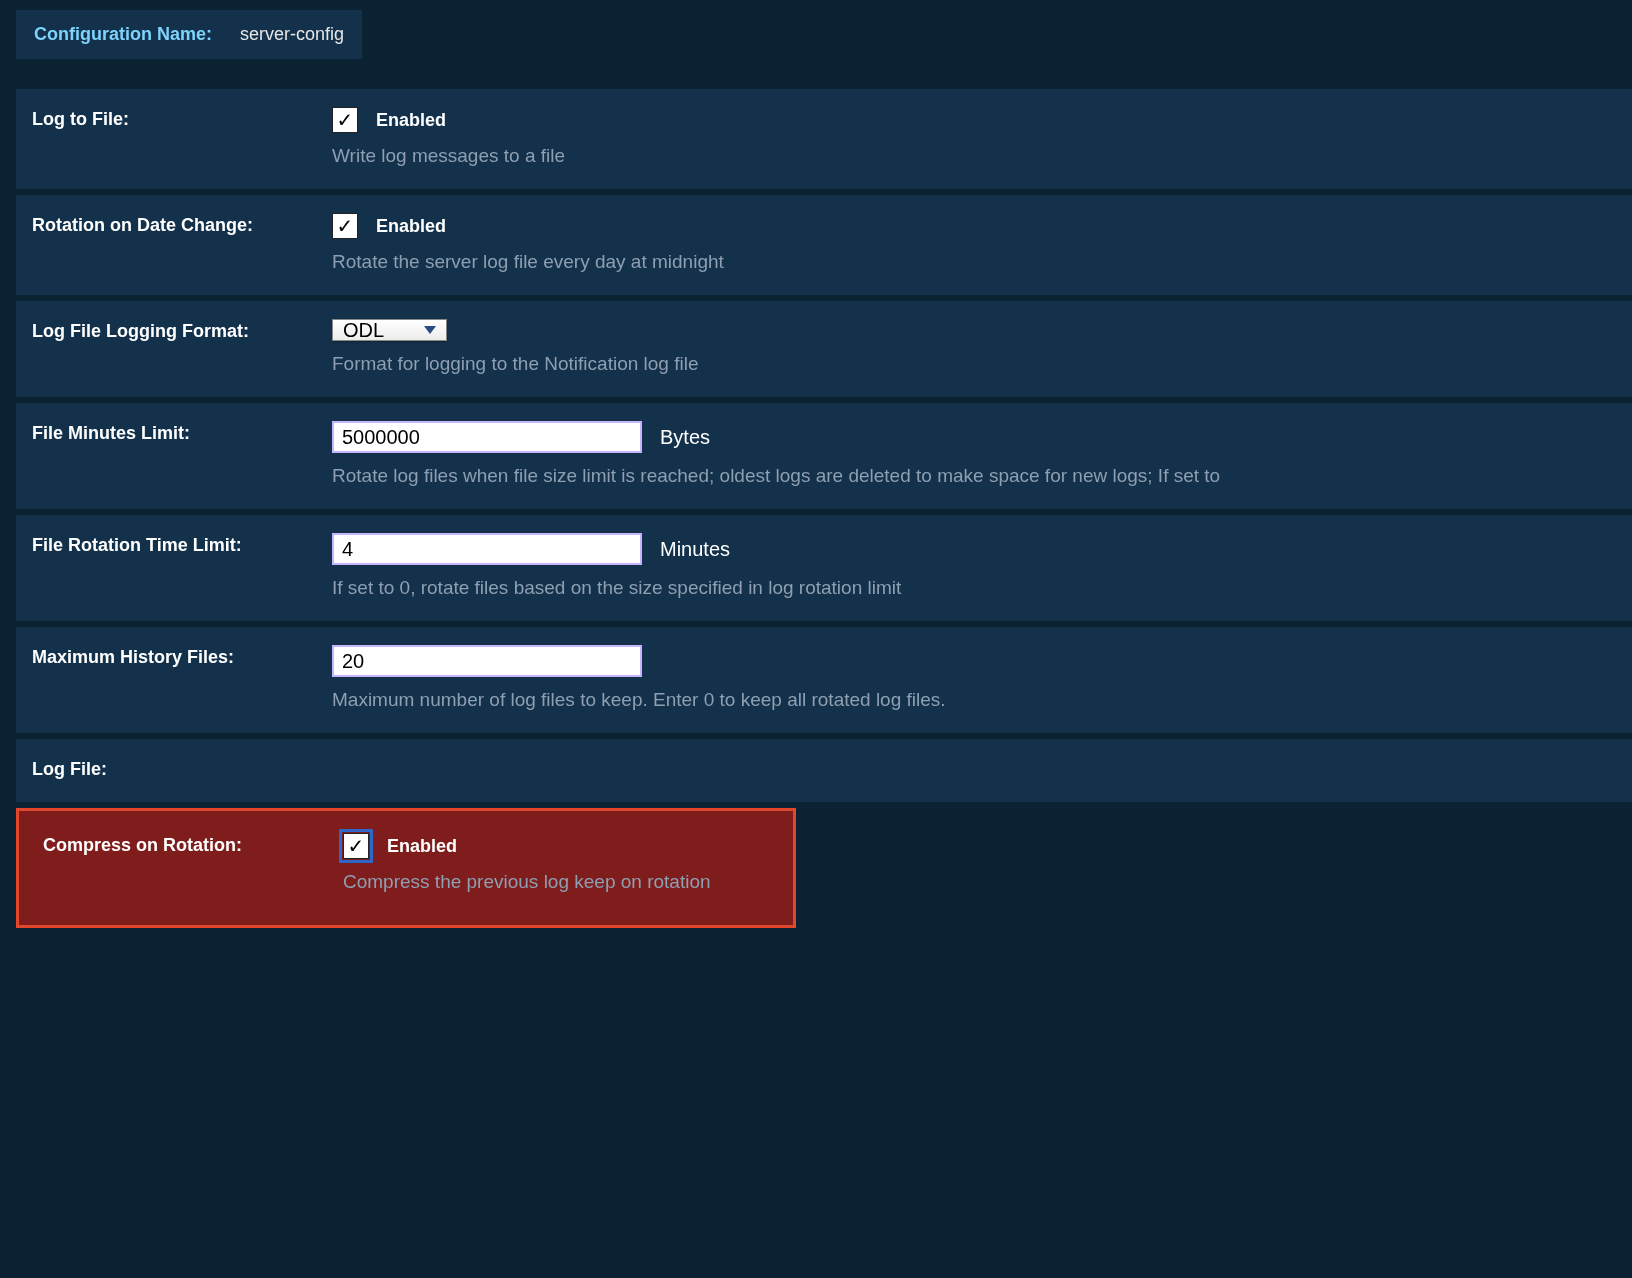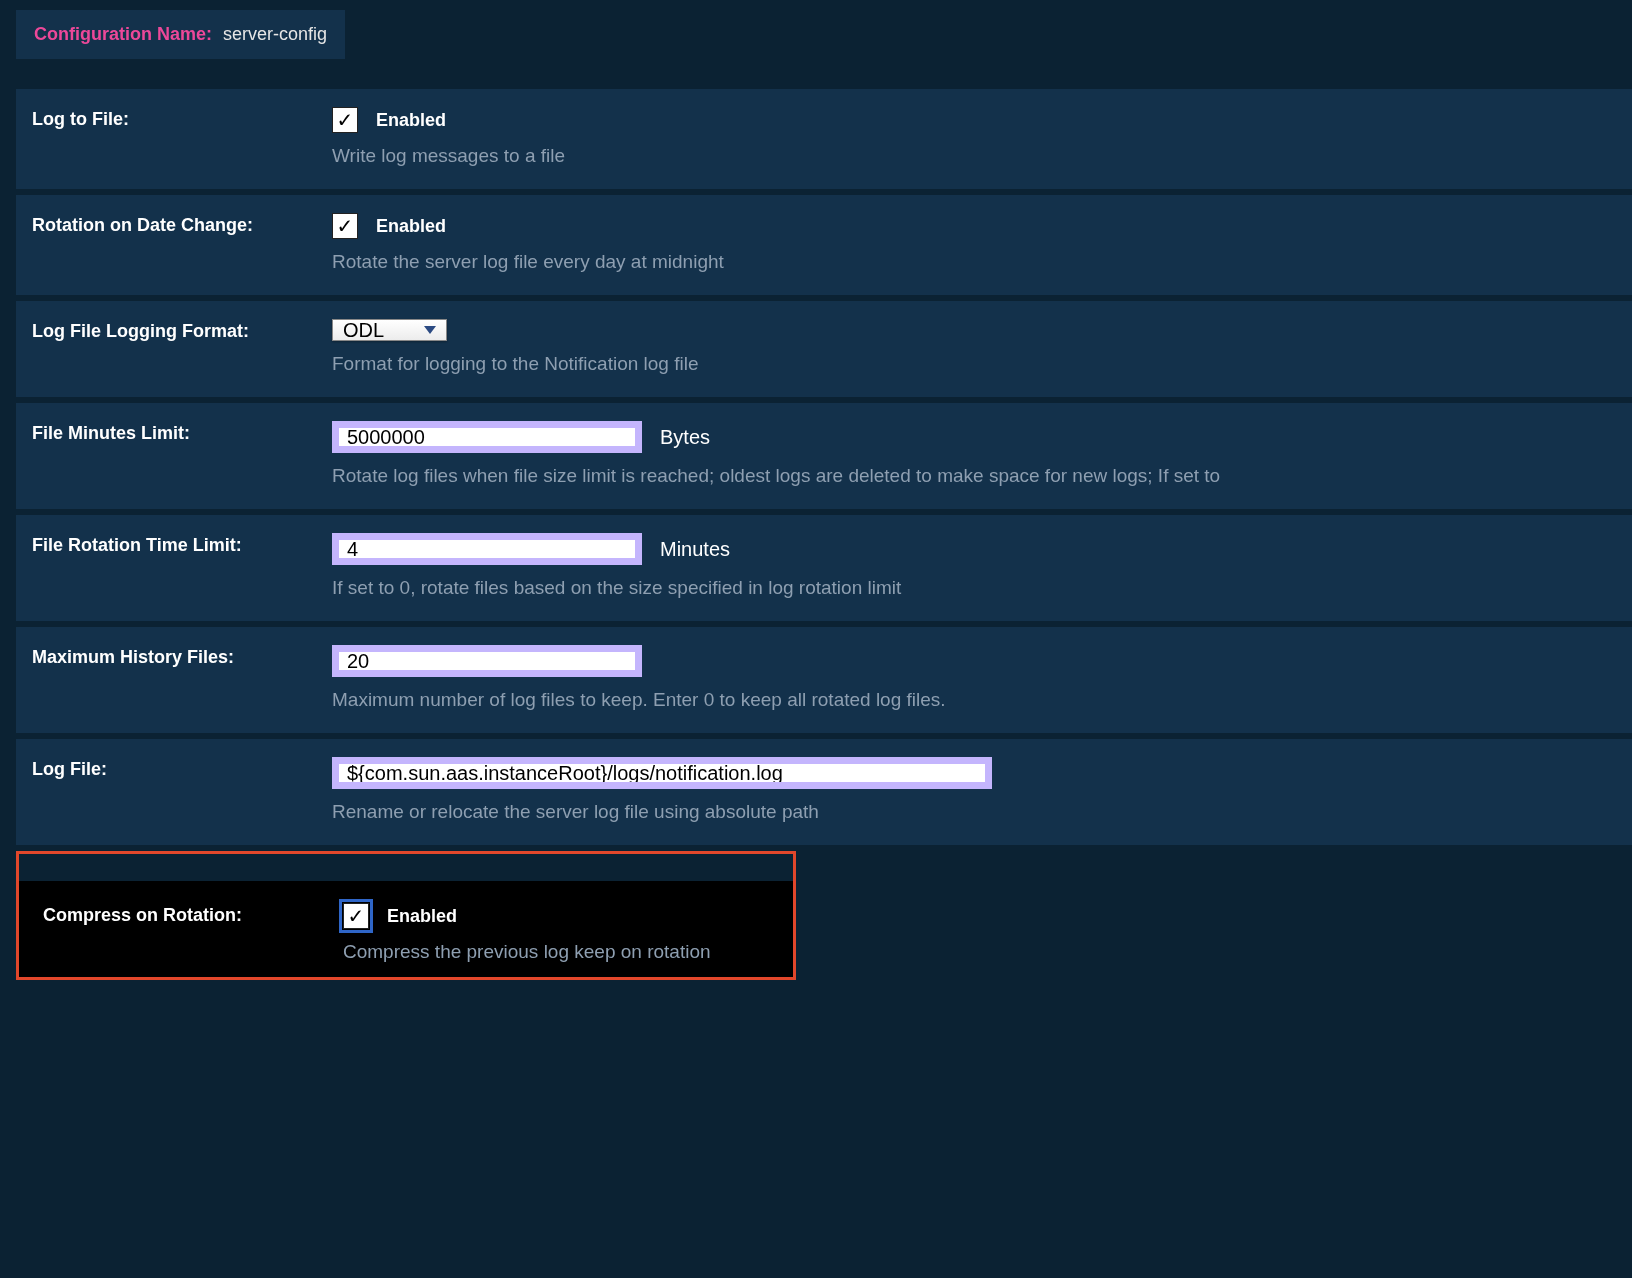--- a/index.html
+++ b/index.html
@@ -14,21 +14,21 @@
   .page {
     padding-left: 16px;
   }
   .config-name-row {
     display: inline-flex;
     align-items: center;
     background: #13314b;
     padding: 14px 18px;
     margin-bottom: 30px;
   }
-  .config-name-row .lbl { font-weight: 700; color:#ec4899; margin-right: 11px; }
+  .config-name-row .lbl { font-weight: 700; color:#7dd3fc; margin-right: 28px; }
   .config-name-row .val { color: #e6e6e6; }
   .form-row {
     display: grid;
     grid-template-columns: 300px 1fr;
     background: #13314b;
     padding: 18px 24px 22px 16px;
     margin-bottom: 6px;
     align-items: start;
   }
   .form-row .label {
@@ -65,21 +65,21 @@
   }
   .checkbox.focused {
     outline: 3px solid #2f66c8;
     outline-offset: 1px;
   }
   .enabled-label { font-weight: 700; }
   .text-input {
     height: 32px;
     background: #fff;
     color: #000;
-    border: 7px solid #c4b5fd;
+    border: 2px solid #c4b5fd;
     padding: 2px 8px;
     font-size: 20px;
     font-family: Arial, Helvetica, sans-serif;
   }
   .w-med { width: 310px; }
   .w-lg  { width: 660px; }
   .unit { color: #ffffff; font-size:20px; }
   .select-wrap {
     height: 22px;
     background: linear-gradient(#fff,#ececec);
@@ -98,24 +98,23 @@
     border-right:6px solid transparent;
     border-top:8px solid #2b4a82;
   }
   .highlight-box {
     border: 3px solid #e2472b;
     padding: 0;
     margin-top: 0;
     width: 780px;
   }
   .highlight-box .form-row {
-    background: #000000;
+    background: #7f1d1d;
     margin-bottom: 0;
-    padding: 22px 24px 14px 24px;
-    margin-top: 27px;
+    padding: 22px 24px 32px 24px;
   }
 </style>
 </head>
 <body>
 
 <div class="page">
 
   <div class="config-name-row">
     <span class="lbl">Configuration Name:</span>
     <span class="val">server-config</span>
@@ -190,26 +189,20 @@
       <div class="control-line">
         <input class="text-input w-med" value="20" style="">
       </div>
       <div class="desc">Maximum number of log files to keep. Enter 0 to keep all rotated log files.</div>
     </div>
   </div>
 
   
   <div class="form-row">
     <div class="label">Log File:</div>
-    <div class="control-col">
-      <div class="control-line">
-        <input class="text-input w-lg" value="${com.sun.aas.instanceRoot}/logs/notification.log" style="">
-      </div>
-      <div class="desc">Rename or relocate the server log file using absolute path</div>
-    </div>
   </div>
 
   
   <div class="highlight-box">
     <div class="form-row">
       <div class="label">Compress on Rotation:</div>
       <div class="control-col">
         <div class="control-line">
           <span class="checkbox focused">✓</span>
           <span class="enabled-label">Enabled</span>

